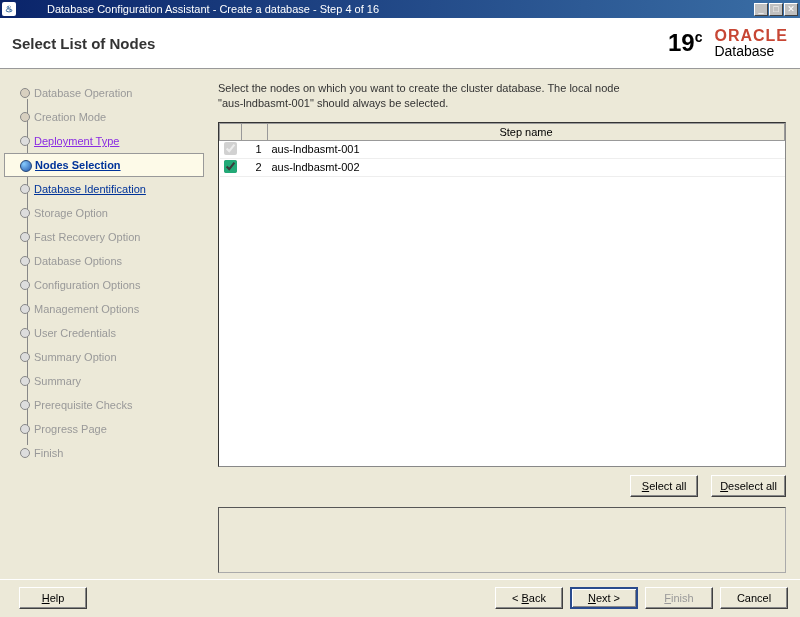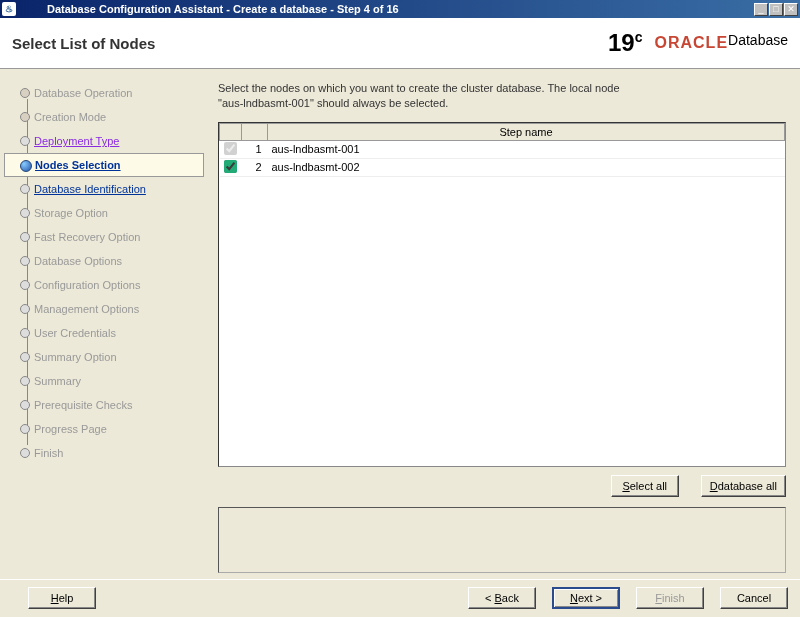--- a/index.html
+++ b/index.html
@@ -1,29 +1,29 @@
 <!DOCTYPE html>
 <html><head>
 <meta charset="utf-8">
 <style>
 * { box-sizing: border-box; margin: 0; padding: 0; }
 html, body { width: 800px; height: 617px; overflow: hidden; font-family: "Lucida Sans", Arial, sans-serif; font-size: 11px; background: #ece9d8; }
 
 .titlebar { height: 18px; background: linear-gradient(to right, #0a246a, #3a6ea5); color: #fff; display: flex; align-items: center; padding: 0 2px; }
 .titlebar .java-icon { width: 14px; height: 14px; background: #fff; border-radius: 2px; display: flex; align-items: center; justify-content: center; font-size: 9px; color: #1a5490; margin-right: 3px; font-weight: bold; }
-.titlebar .title { flex: 1; font-size: 11px; font-weight: bold; padding-left: 28px; }
+.titlebar .title { flex: 1; font-size: 11px; font-weight: normal; padding-left: 28px; }
 .win-btns { display: flex; gap: 1px; }
 .win-btn { width: 14px; height: 13px; background: #c0c0c0; border: 1px solid #fff; border-right-color: #404040; border-bottom-color: #404040; display: flex; align-items: center; justify-content: center; font-size: 9px; font-family: Arial; cursor: pointer; }
 
 .header { height: 51px; background: #fff; border-bottom: 1px solid #999; display: flex; align-items: center; justify-content: space-between; padding: 0 12px; }
 .header-title { font-size: 15px; font-weight: bold; color: #333; }
 .brand { display: flex; align-items: center; gap: 12px; }
 .brand-19c { font-size: 24px; font-weight: bold; color: #000; }
 .brand-19c sup { font-size: 14px; vertical-align: super; }
-.brand-oracle { display: flex; align-items: flex-start; }
+.brand-oracle { display: flex; flex-direction: column; align-items: flex-start; }
 .brand-oracle .o { color: #c74634; font-weight: bold; font-size: 16px; letter-spacing: 1px; }
 .brand-oracle .d { color: #000; font-size: 14px; margin-top: -2px; }
 
 .body { display: flex; height: 510px; }
 .sidebar { width: 204px; background: #ece9d8; padding: 12px 4px 4px 4px; position: relative; }
 .step-list { position: relative; padding-left: 16px; }
 .step-line { position: absolute; left: 23px; top: 18px; bottom: 20px; width: 1px; background: #888; }
 .step { position: relative; height: 24px; display: flex; align-items: center; padding-left: 14px; font-size: 11px; }
 .step .dot { position: absolute; left: 0; top: 7px; width: 10px; height: 10px; border-radius: 50%; background: #ddd; border: 1px solid #888; z-index: 2; }
 .step.done .dot { background: #d8d0c0; }
@@ -46,21 +46,21 @@
 .node-table td { border-bottom: 1px solid #eee; padding: 1px 4px; }
 .node-table td.chk { text-align: center; }
 .node-table td.num { text-align: right; padding-right: 6px; }
 .chk input { accent-color: #2a7; }
 
 .sel-btns { display: flex; justify-content: flex-end; gap: 6px; padding: 8px 0; }
 .lower-panel { height: 66px; border: 1px inset #aaa; background: #ece9d8; margin-top: 2px; }
 
 .footer { height: 36px; display: flex; align-items: center; padding: 8px 12px; border-top: 1px solid #fff; }
 .footer .spacer { flex: 1; }
-.btn { min-width: 68px; height: 22px; background: #ece9d8; border: 1px solid #404040; border-top-color: #fff; border-left-color: #fff; box-shadow: inset -1px -1px 0 #888; font-size: 11px; cursor: pointer; padding: 0 8px; margin-left: 16px; }
+.btn { min-width: 68px; height: 22px; background: #ece9d8; border: 1px solid #404040; border-top-color: #fff; border-left-color: #fff; box-shadow: inset -1px -1px 0 #888; font-size: 11px; cursor: pointer; padding: 0 8px; margin-left: 7px; }
 .btn.primary { border: 2px solid #2a4b8d; box-shadow: inset 1px 1px 0 #fff, inset -1px -1px 0 #888; }
 .btn[disabled] { color: #999; cursor: default; }
 .mnemonic { text-decoration: underline; }
 </style>
 </head>
 <body>
 
 <div class="titlebar">
   <div class="java-icon">♨</div>
   <div class="title">Database Configuration Assistant - Create a database - Step 4 of 16</div>
@@ -178,21 +178,21 @@
               <td class="chk"><input type="checkbox" checked="" style=""></td>
               <td class="num">2</td>
               <td>aus-lndbasmt-002</td>
             </tr>
           </tbody>
       </table>
     </div>
 
     <div class="sel-btns">
       <button class="btn"><span class="mnemonic">S</span><span id="sa-rest">elect all</span></button>
-      <button class="btn"><span class="mnemonic">D</span><span id="da-rest">database all</span></button>
+      <button class="btn"><span class="mnemonic">D</span><span id="da-rest">eselect all</span></button>
     </div>
 
     <div class="lower-panel"></div>
   </div>
 </div>
 
 <div class="footer">
   <button class="btn"><span class="mnemonic">H</span><span id="help-rest">elp</span></button>
   <div class="spacer"></div>
   <button class="btn">&lt; <span class="mnemonic">B</span><span id="back-rest">ack</span></button>

